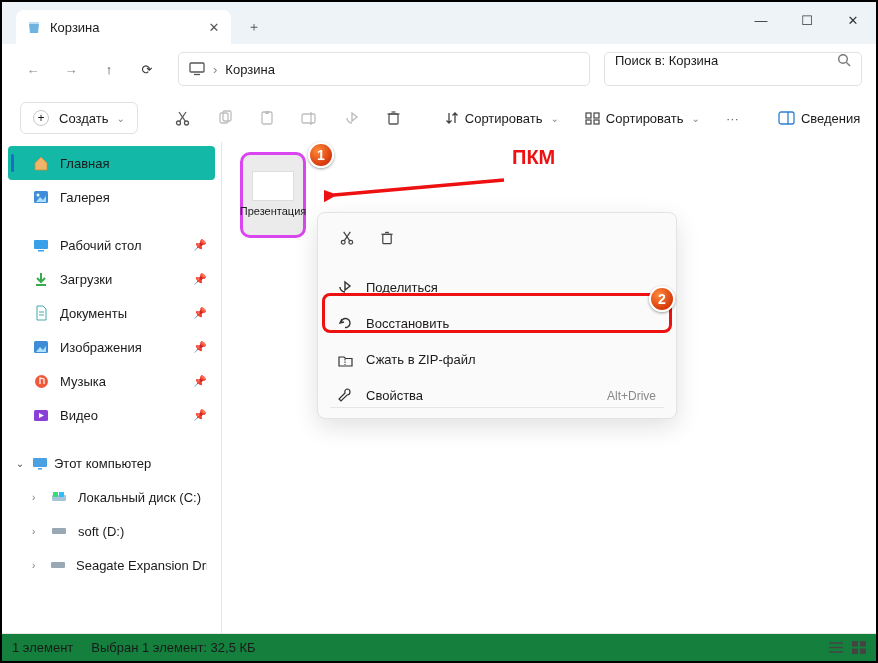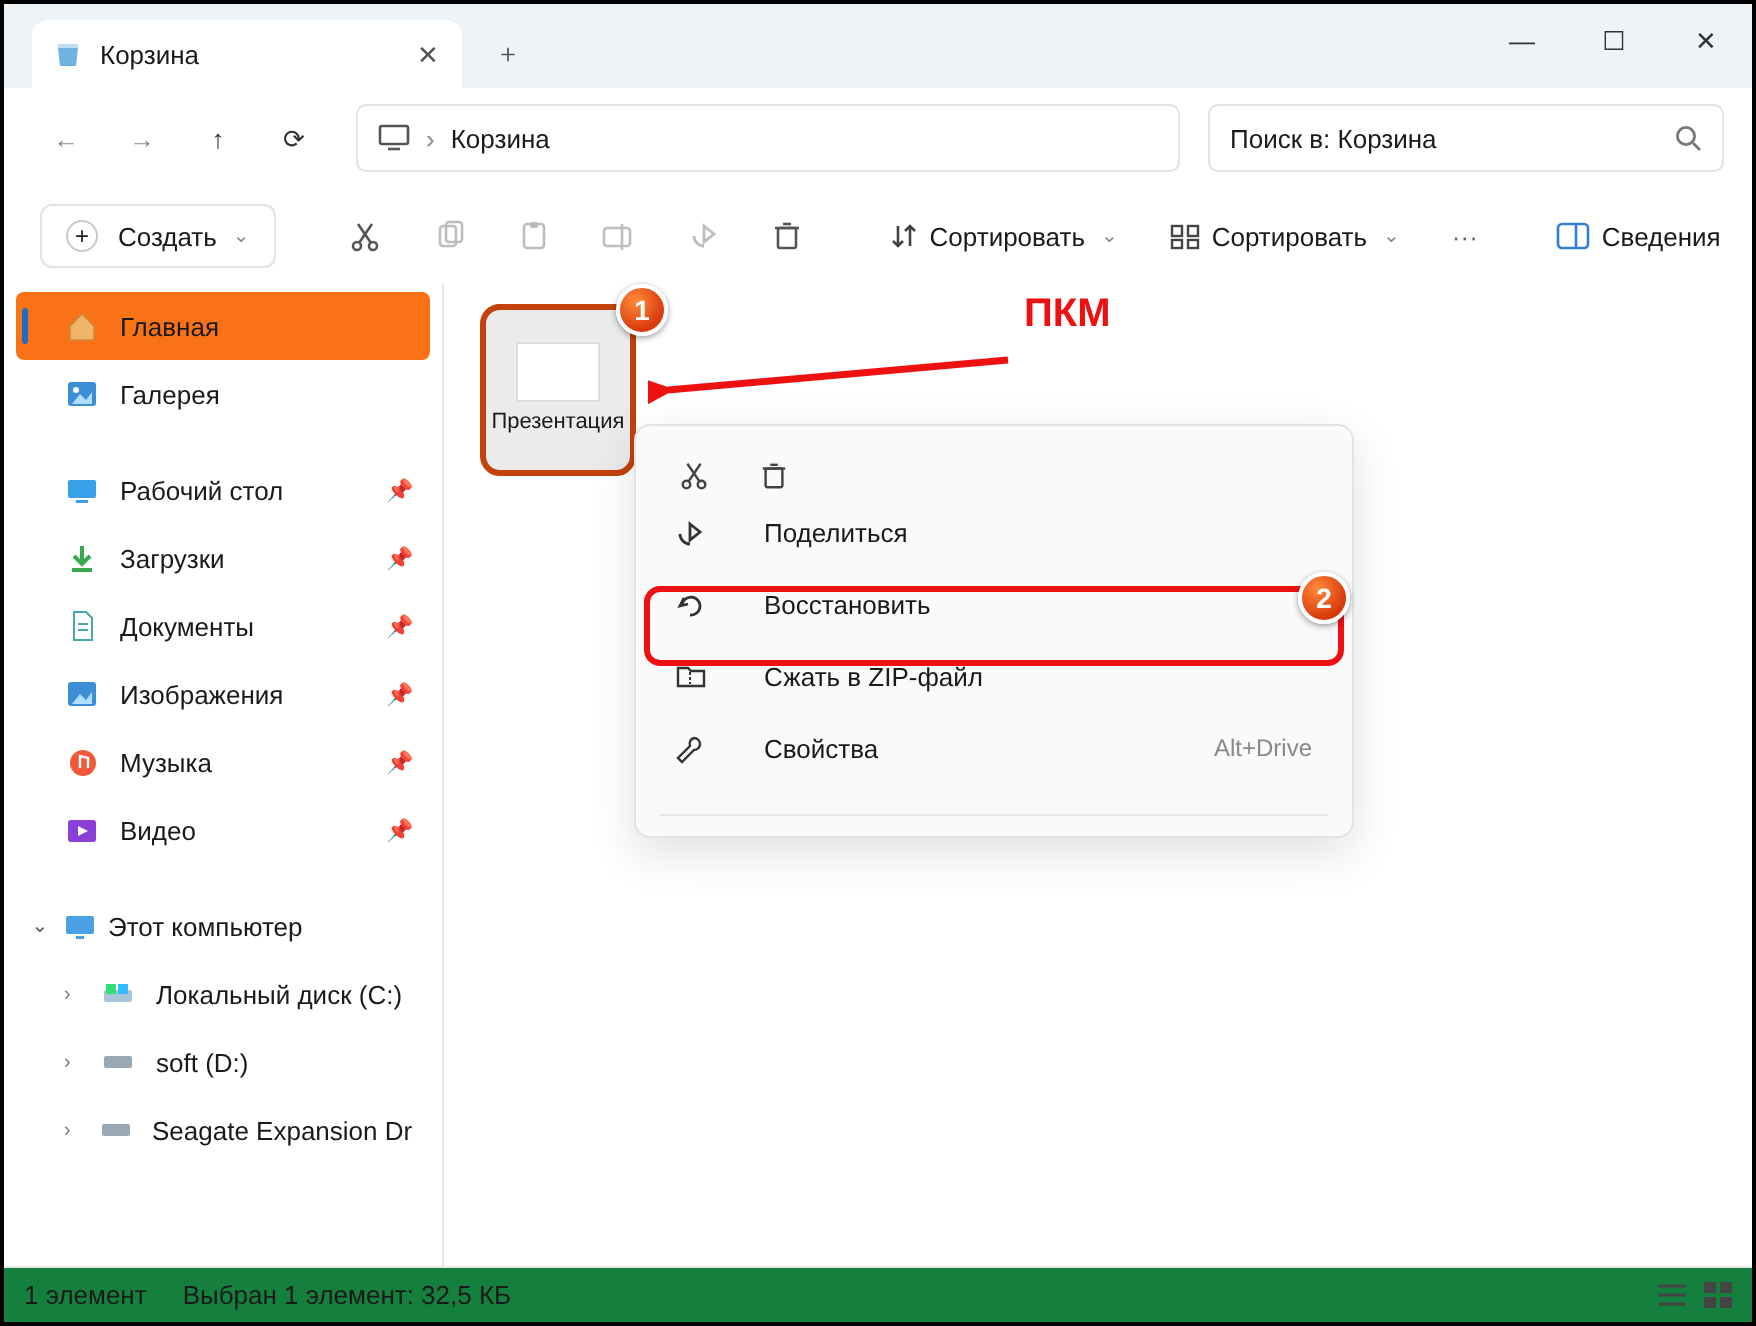--- a/index.html
+++ b/index.html
@@ -11,54 +11,54 @@
 .tab-icon svg{width:16px;height:16px}
 .tab-close{position:absolute;right:8px;top:8px;width:18px;height:18px;display:flex;align-items:center;justify-content:center;cursor:pointer;color:#555}
 .tabbar .newtab{width:34px;height:34px;display:flex;align-items:center;justify-content:center;margin-left:6px;margin-top:8px;color:#555}
 .wincontrols{position:absolute;right:0;top:0;display:flex}
 .wincontrols div{width:46px;height:36px;display:flex;align-items:center;justify-content:center;color:#333}
 .navrow{height:50px;display:flex;align-items:center;padding:0 14px;gap:4px}
 .navbtn{width:34px;height:34px;display:flex;align-items:center;justify-content:center;color:#888;border-radius:4px}
 .navbtn.enabled{color:#333}
 .breadcrumb{flex:1;height:34px;border:1px solid #e2e2e2;border-radius:5px;margin:0 10px;display:flex;align-items:center;padding:0 10px;gap:8px}
 .bc-sep{color:#888}
-.searchbox{width:258px;height:34px;border:1px solid #e2e2e2;border-radius:5px;display:flex;align-items:center;padding:0 10px;color:#777;position:relative}
+.searchbox{width:258px;height:34px;border:1px solid #e2e2e2;border-radius:5px;display:flex;align-items:flex-start;padding:0 10px;color:#777;position:relative}
 .searchbox .searchicon{position:absolute;right:10px}
 .toolbar{height:48px;display:flex;align-items:center;padding:0 18px;gap:10px}
 .toolbar .sep{width:1px;height:22px;background:#e2e2e2;margin:0 4px}
 .tbtn{height:32px;padding:0 8px;display:flex;align-items:center;justify-content:center;border-radius:4px;color:#666;gap:6px}
 .tbtn.disabled{color:#bdbdbd}
 .tbtn .chev{font-size:10px;margin-left:2px;color:#888}
 .tbtn.create{border:1px solid #e2e2e2;border-radius:6px;padding:0 12px;color:#a8a8a8}
 .tbtn.create .plus{width:16px;height:16px;border:1px solid #c8c8c8;border-radius:50%;display:flex;align-items:center;justify-content:center;font-size:12px;margin-right:4px}
 .spacer{flex:1}
 .details-btn{display:flex;align-items:center;gap:6px;border:1px solid transparent;padding:4px 10px;border-radius:4px}
 .body{display:flex;height:calc(100% - 42px - 50px - 48px - 28px);position:relative}
 .sidebar{width:220px;border-right:1px solid #e6e6e6;padding:4px 6px;overflow:hidden}
 .side-item{height:34px;display:flex;align-items:center;padding:0 8px 0 24px;border-radius:4px;gap:10px;position:relative}
-.side-item.active{background:#f97316}
+.side-item.active{background:#14b8a6}
 .side-item.active::before{content:"";position:absolute;left:3px;top:8px;width:3px;height:18px;background:#1f6cc5;border-radius:2px}
 .side-item .pin{position:absolute;right:8px;color:#999;font-size:11px}
 .side-item .icon{width:18px;display:flex;justify-content:center}
 .side-gap{height:14px}
 .side-group{display:flex;align-items:center;height:34px;padding-left:6px;gap:6px}
 .side-group .caret{font-size:10px;color:#555;width:12px;text-align:center}
 .side-sub{padding-left:18px}
 .content{flex:1;position:relative}
-.fileicon{position:absolute;left:18px;top:10px;width:78px;height:86px;border:3px solid #c2410c;border-radius:10px;background:#ebebeb;display:flex;flex-direction:column;align-items:center;justify-content:center;gap:4px}
+.fileicon{position:absolute;left:18px;top:10px;width:66px;height:86px;border:3px solid #d946ef;border-radius:10px;background:#ebebeb;display:flex;flex-direction:column;align-items:center;justify-content:center;gap:4px}
 .fileicon .thumb{width:42px;height:30px;background:#fff;border:1px solid #ddd}
 .fileicon .label{font-size:11px;text-align:center;line-height:1.2}
 .badge{width:26px;height:26px;border-radius:50%;display:flex;align-items:center;justify-content:center;color:#fff;font-weight:bold;font-size:14px;position:absolute;background:radial-gradient(circle at 35% 30%,#ff8a3a,#d83a0c 70%);border:2px solid #fff;box-shadow:0 1px 3px rgba(0,0,0,.4)}
 .badge1{left:86px;top:0}
 .annot-text{position:absolute;left:290px;top:4px;color:#e11;font-size:20px;font-weight:700}
 .arrow{position:absolute;left:102px;top:33px;pointer-events:none}
 .ctxmenu{position:absolute;left:95px;top:70px;width:360px;background:#fafafa;border:1px solid #e3e3e3;border-radius:8px;box-shadow:0 8px 24px rgba(0,0,0,.12);padding:6px}
 .ctx-toprow{display:flex;gap:6px;padding:4px 6px 6px}
 .ctx-toprow .ib{width:34px;height:30px;display:flex;align-items:center;justify-content:center;color:#444;border-radius:4px}
-.ctx-item{height:36px;display:flex;align-items:flex-start;padding:0 12px;gap:28px;border-radius:6px;position:relative}
+.ctx-item{height:36px;display:flex;align-items:flex-end;padding:0 12px;gap:12px;border-radius:6px;position:relative}
 .ctx-item.highlight{outline:3px solid #e11;outline-offset:-1px}
 .ctx-item .shortcut{position:absolute;right:14px;color:#888;font-size:12px}
 .ctx-hr{height:1px;background:#e6e6e6;margin:4px 6px}
 .ctx-item .cicon{width:18px;display:flex;justify-content:center;color:#333}
 .badge2{left:427px;top:144px}
 .statusbar{position:absolute;bottom:0;left:0;right:0;height:28px;border-top:1px solid #e6e6e6;display:flex;align-items:center;padding:0 10px;gap:18px;font-size:12px;color:#1f6cc5;background:#15803d}
 .statusbar .viewicons{position:absolute;right:10px;display:flex;gap:8px;color:#444}
 svg{display:block}
 </style>
 </head>

